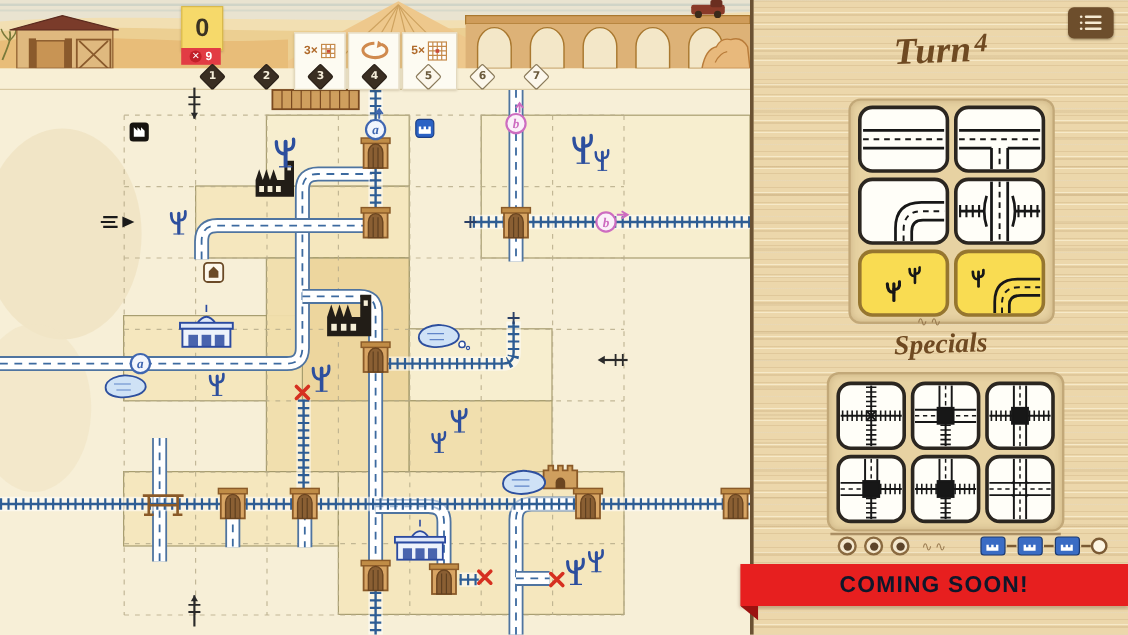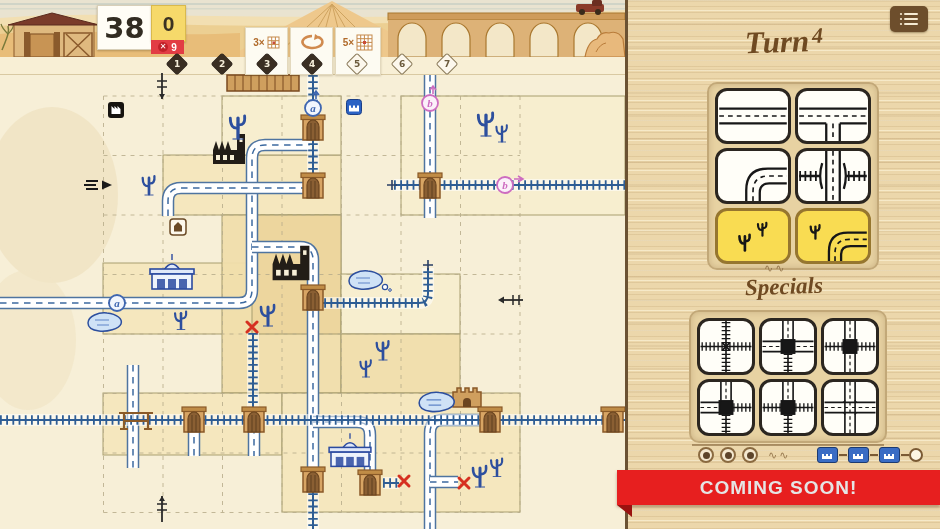--- a/index.html
+++ b/index.html
@@ -55,21 +55,21 @@
   #tokens{position:absolute;left:70px;top:447px;display:flex;gap:6px}
   .token{width:16px;height:16px;border-radius:50%;background:#f4e8cf;border:2px solid #8a6a40;box-sizing:border-box;
     display:flex;align-items:center;justify-content:center}
   .token i{width:7px;height:7px;border-radius:50%;background:#5d442a}
   #chain{position:absolute;left:188px;top:447px;display:flex;align-items:center}
   .chainlink{width:8px;height:2px;background:#7a5a34}
   .bluebox{width:21px;height:16px;border-radius:3px;background:#3a6cc4;border:1.5px solid #1c3a70;box-sizing:border-box;
     display:flex;align-items:center;justify-content:center;margin:0 1px}
   .endcirc{width:14px;height:14px;border-radius:50%;background:#fdf6e4;border:2px solid #7a5a34;box-sizing:border-box}
   #ribbon{position:absolute;left:617px;top:470px;width:323px;height:35px;background:#e71f1f;
-    display:flex;align-items:center;justify-content:center;color:#e5e5e5;font-weight:bold;font-size:19px;letter-spacing:1px;
+    display:flex;align-items:center;justify-content:center;color:#0f172a;font-weight:bold;font-size:19px;letter-spacing:1px;
     font-family:"Liberation Sans","DejaVu Sans",sans-serif;box-shadow:0 2px 3px rgba(80,30,10,.35)}
   #ribbon-fold{position:absolute;left:617px;top:505px;width:15px;height:12px;background:#9b1210;
     clip-path:polygon(0 0,100% 0,100% 100%)}
   .flour{position:absolute;color:#8a6a40;font-family:"DejaVu Serif",serif;font-size:11px;letter-spacing:2px;opacity:.8}
 </style>
 </head>
 <body>
 
 <div id="left">
   <svg id="board" width="625" height="529" viewBox="0 0 625 529">
@@ -495,23 +495,20 @@
           <text x="0" y="3.8" text-anchor="middle" font-size="11" font-style="italic" font-family="Liberation Serif, DejaVu Serif, serif" fill="#cd6cc0" font-weight="bold">b</text>
         </g>
         <g transform="translate(505,185)">
           <path d="M9,-6 H17 M13,-9 L18,-6 L13,-3" stroke="#cd6cc0" stroke-width="1.6" fill="none"></path>
           <circle cx="0" cy="0" r="8" fill="#fbf0f9" stroke="#cd6cc0" stroke-width="1.8"></circle>
           <text x="0" y="3.8" text-anchor="middle" font-size="11" font-style="italic" font-family="Liberation Serif, DejaVu Serif, serif" fill="#cd6cc0" font-weight="bold">b</text>
         </g>
       </g>
   </svg>
 
-  <div class="scorebox">
-      <span>38</span>
-    </div>
   <div class="zerobox">
       <span>0</span>
     </div>
   <div class="penalty">
     <span class="xc">✕</span>
     <span>9</span>
   </div>
   <div id="cards">
       <div class="card" style="left: 245px; width: 43px;">
         <div class="lab">

